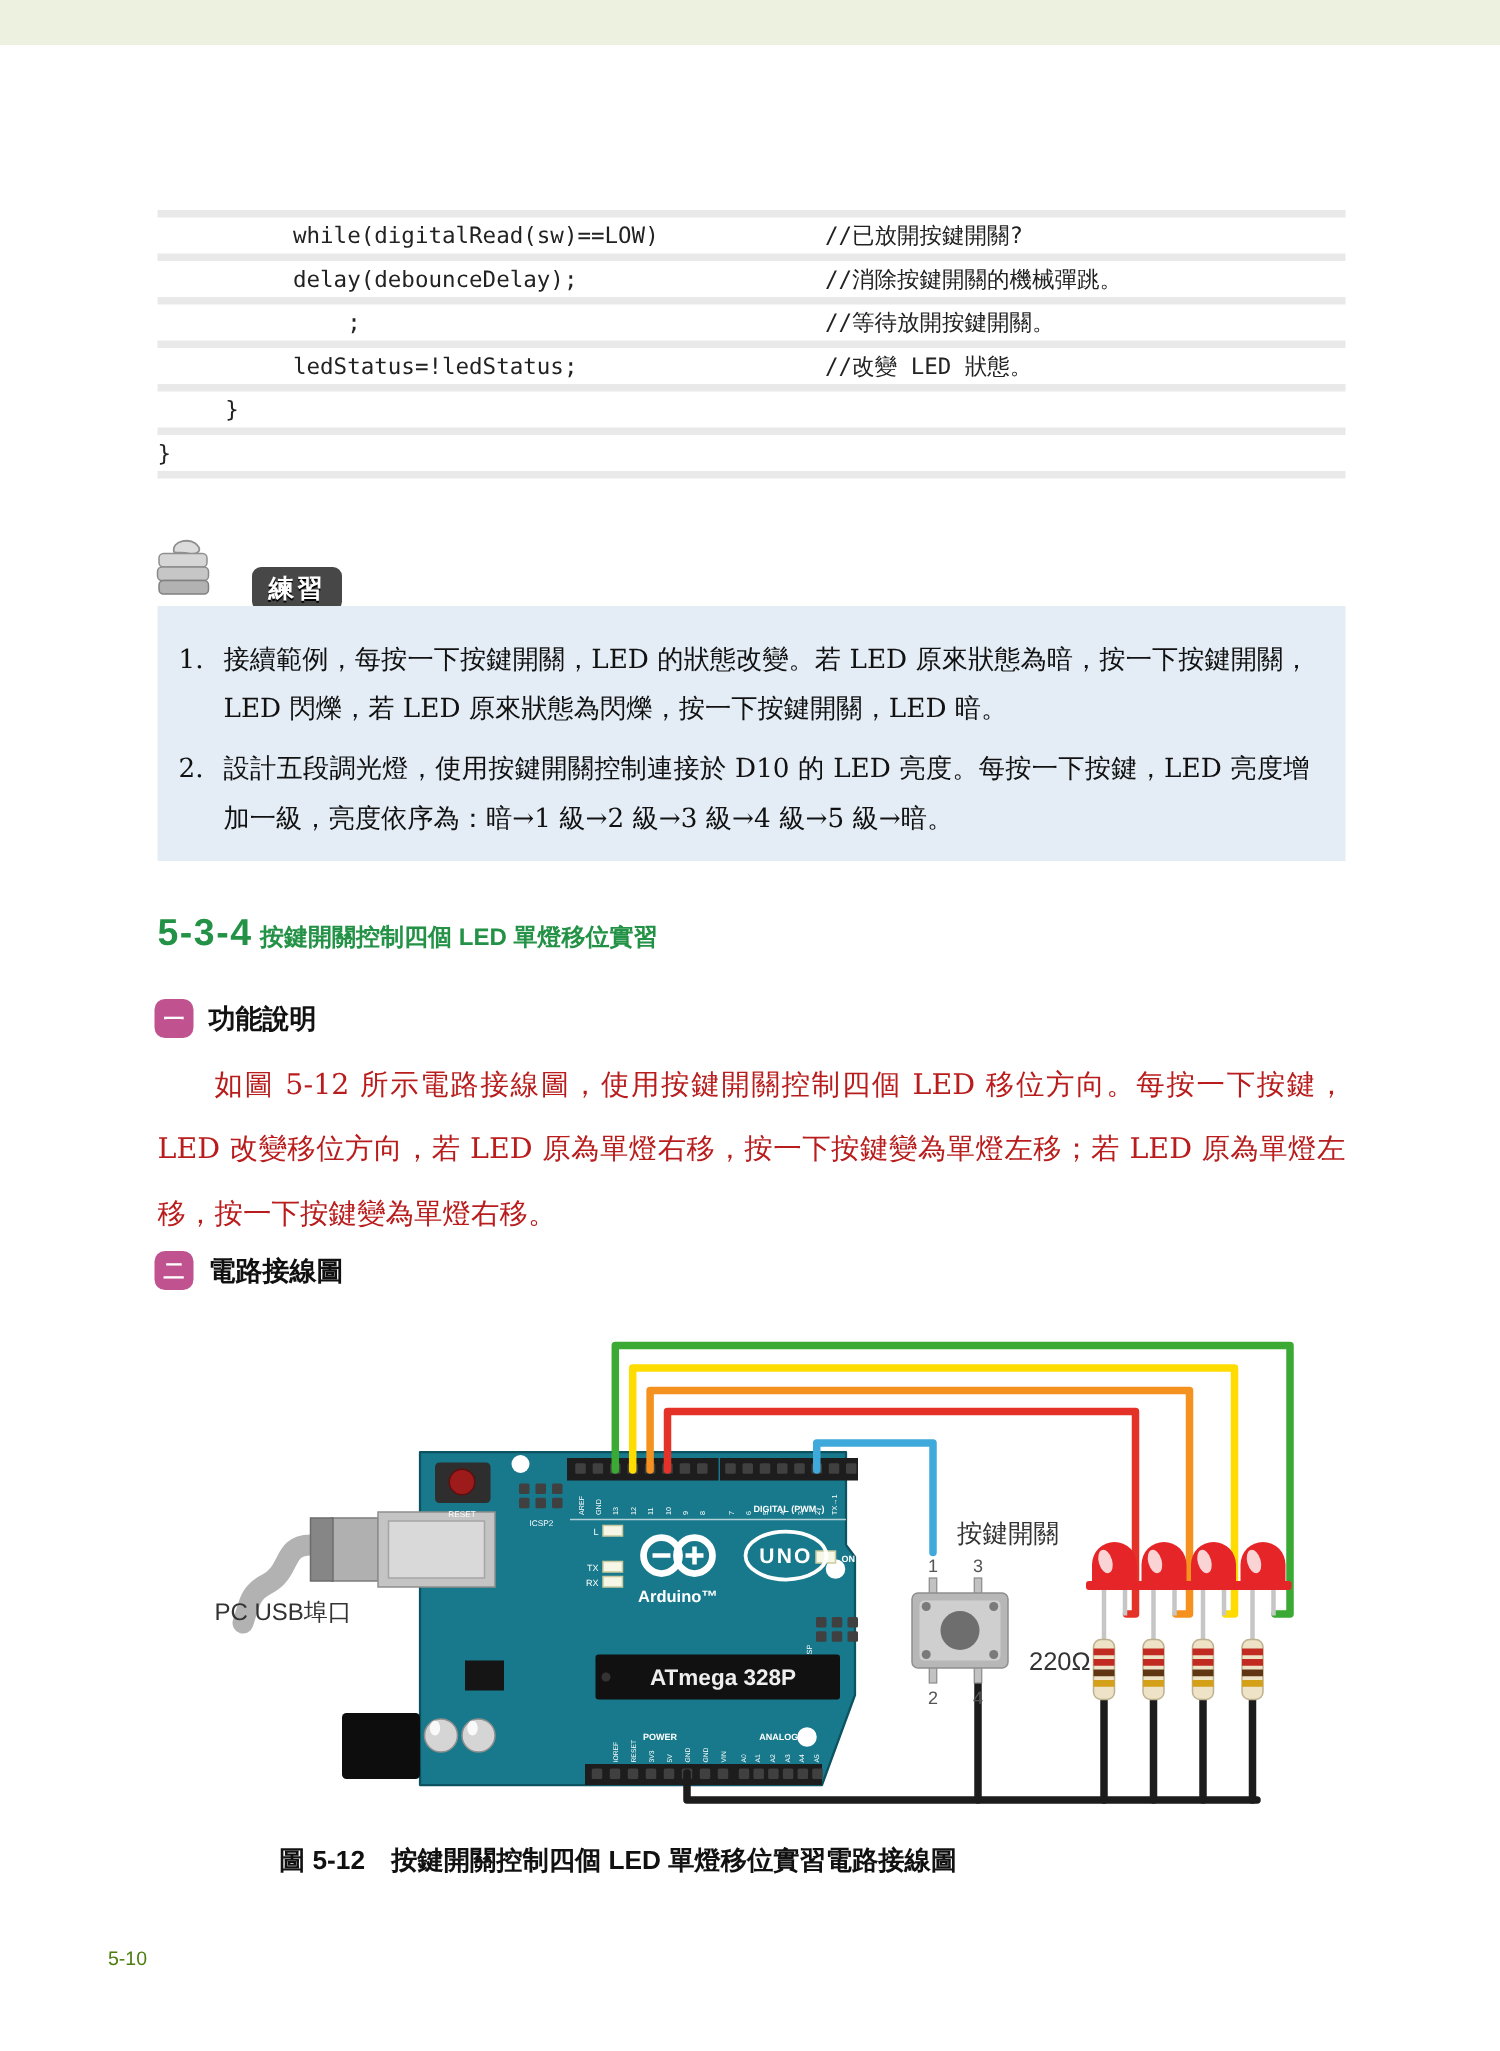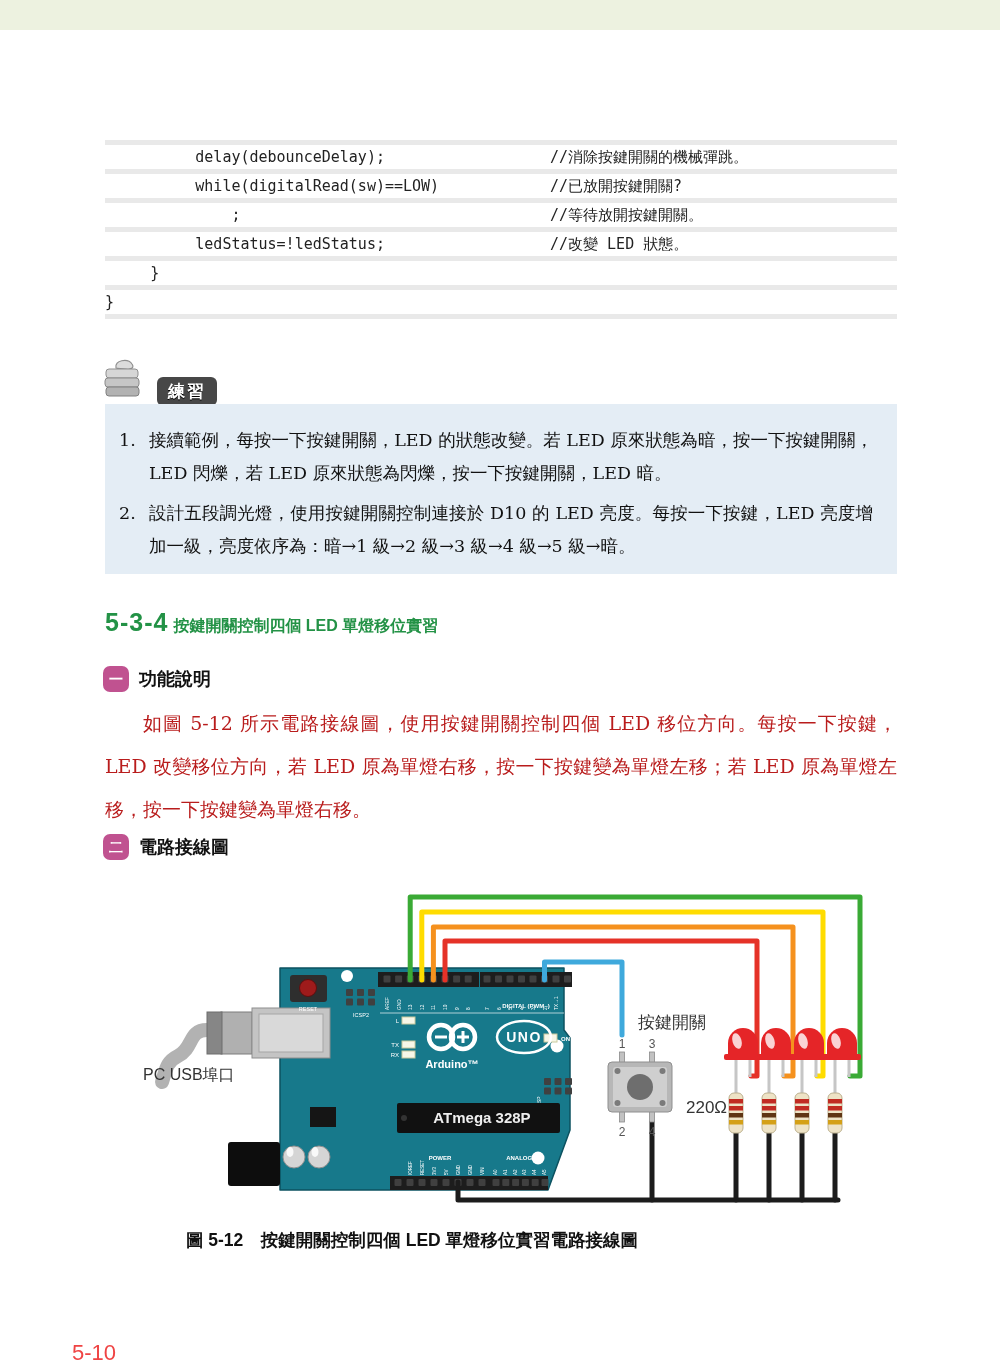--- a/index.html
+++ b/index.html
@@ -9,21 +9,21 @@
 
   
   .codeblock{position:absolute;left:105px;top:140px;width:792px;}
   .code-row{position:relative;height:24px;border-top:5px solid #e9e9e9;background:#fff;
             font-family:"DejaVu Sans Mono",monospace;font-size:15px;line-height:24px;
             color:#222;white-space:pre;}
   .code-end{height:0;border-top:5px solid #e9e9e9;}
   .code-comment{position:absolute;left:445px;top:0;white-space:pre;}
 
   
-  .practice-badge{position:absolute;left:102px;top:356px;display:flex;align-items:flex-end;gap:9px;text-align:center;}
+  .practice-badge{position:absolute;left:102px;top:356px;display:flex;align-items:flex-end;gap:20px;text-align:center;}
   .practice-label{background:#474747;color:#fff;font-weight:bold;font-size:17px;
                   padding:3px 11px;border-radius:6px;letter-spacing:2px;
                   text-shadow:0 1px 0 #000;}
   .practice-box{position:absolute;left:105px;top:404px;width:792px;height:170px;background:#e4edf5;}
   .practice-items{padding:20px 24px 0 14px;}
   .p-item{display:flex;font-family:"DejaVu Serif",serif;font-size:17.5px;line-height:33px;color:#111;}
   .p-item + .p-item{margin-top:7px;}
   .p-num{width:30px;flex:none;}
   .p-text{flex:1;text-align:justify;}
 
@@ -43,31 +43,31 @@
             color:#b91c1c;text-align:justify;text-indent:2em;}
 
   
   .fig{position:absolute;left:140px;top:880px;width:760px;height:330px;}
   svg text{font-family:"Liberation Sans",sans-serif;}
   .wt{fill:#fff;}
   .pinlabels text{fill:#fff;font-size:4.8px;}
   .pinlabels-sm text{fill:#fff;font-size:4.5px;}
   .fig-cap{position:absolute;left:0;top:1228px;width:824px;text-align:center;
            font-size:17.5px;font-weight:bold;color:#111;}
-  .pagenum{position:absolute;left:72px;top:1340px;font-size:22px;color:#ef4444;}
+  .pagenum{position:absolute;left:72px;top:1298px;font-size:13px;color:#4d7c0f;}
 </style>
 </head>
 <body>
 
 <div class="page">
   <div class="topbar"></div>
 
   <div class="codeblock">
+    <div class="code-row"><span>          while(digitalRead(sw)==LOW)</span><span class="code-comment">//已放開按鍵開關?</span></div>
     <div class="code-row"><span>          delay(debounceDelay);</span><span class="code-comment">//消除按鍵開關的機械彈跳。</span></div>
-    <div class="code-row"><span>          while(digitalRead(sw)==LOW)</span><span class="code-comment">//已放開按鍵開關?</span></div>
     <div class="code-row"><span>              ;</span><span class="code-comment">//等待放開按鍵開關。</span></div>
     <div class="code-row"><span>          ledStatus=!ledStatus;</span><span class="code-comment">//改變 LED 狀態。</span></div>
     <div class="code-row"><span>     }</span></div>
     <div class="code-row"><span>}</span></div>
     <div class="code-end"></div>
   </div>
 
   <div class="practice-badge">
     <span>
       <svg width="46" height="46" viewBox="0 0 46 46">

